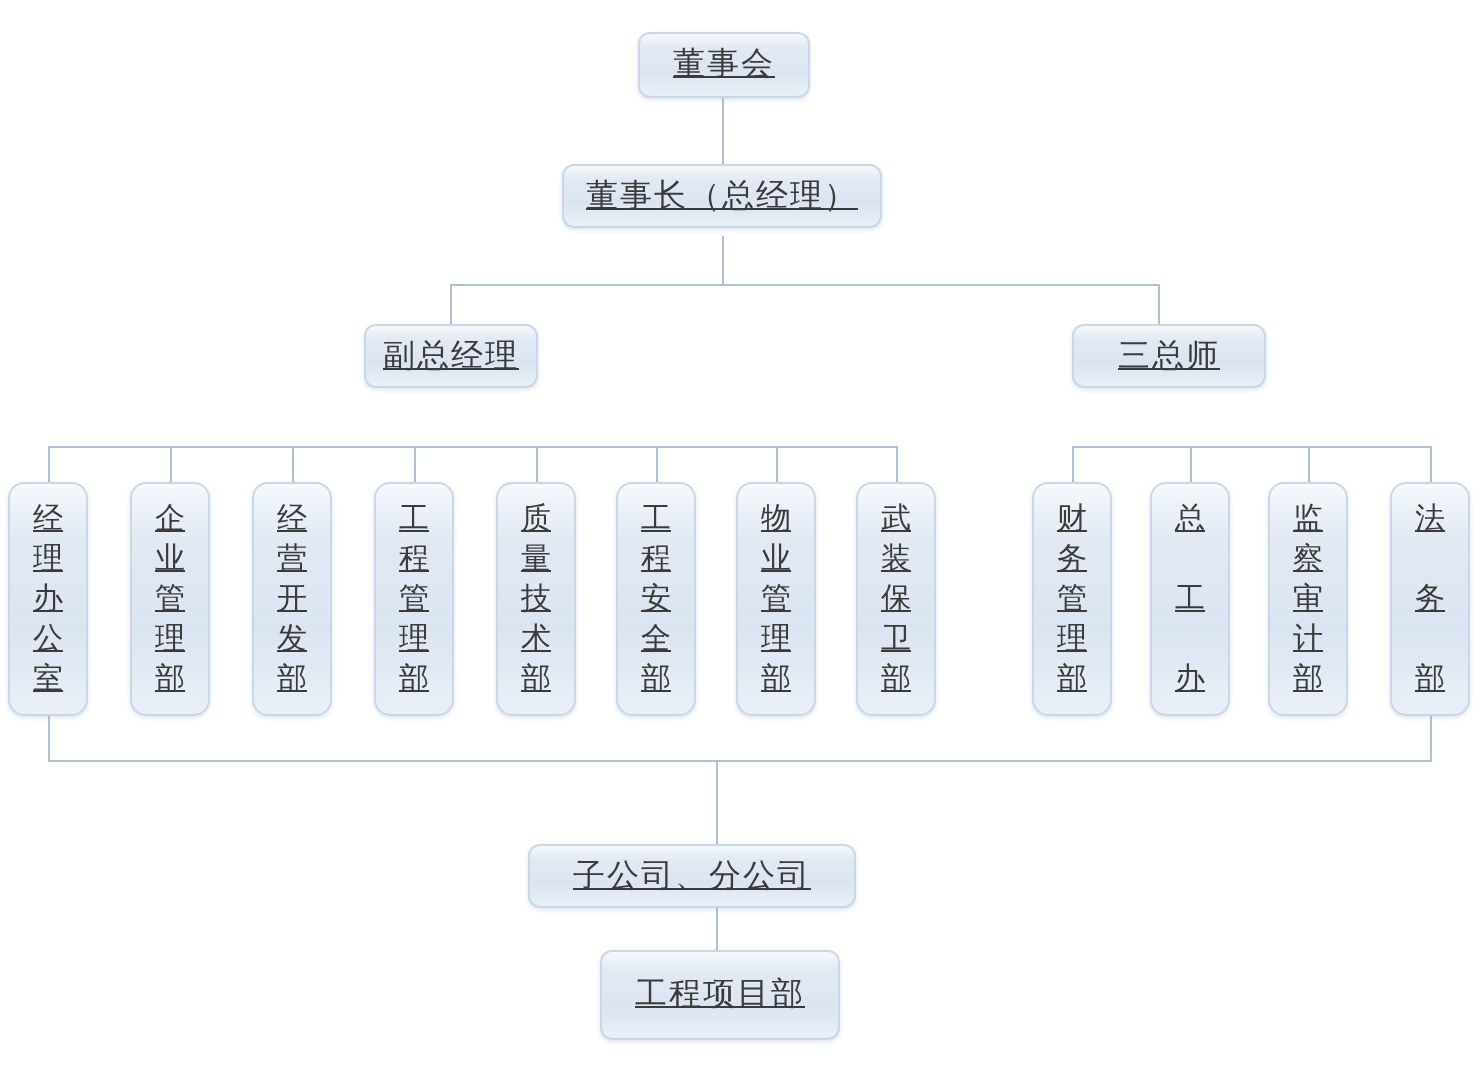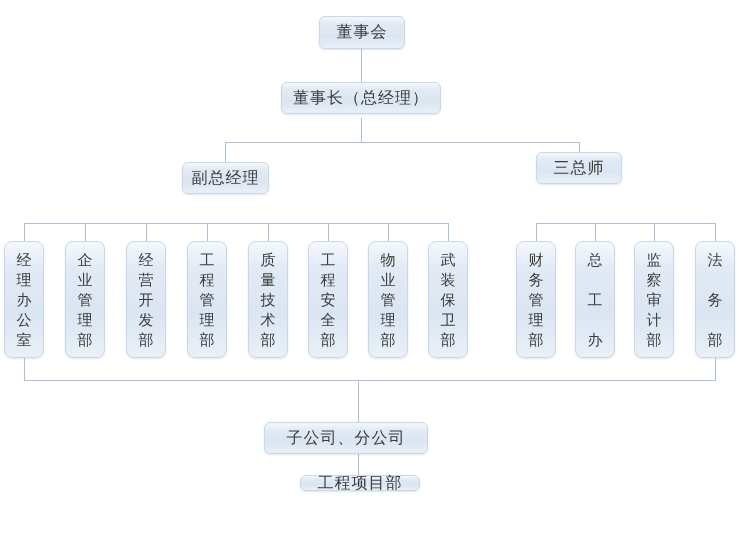--- a/index.html
+++ b/index.html
@@ -6,21 +6,21 @@
   .canvas{
     position:relative;width:739px;height:543px;background:#ffffff;overflow:hidden;
     font-family:"Liberation Sans","DejaVu Sans",sans-serif;
   }
   .box{
     position:absolute;box-sizing:border-box;
     display:flex;align-items:center;justify-content:center;
     background:linear-gradient(180deg,#f5f9fc 0%,#e2eaf4 22%,#dbe5f1 62%,#e9f0f7 100%);
     border:1px solid #c9d7e8;border-radius:6px;
     box-shadow:0 1px 2px rgba(140,160,190,.28);
-    color:#3b3b3b;font-size:16px;letter-spacing:1px;white-space:nowrap;
+    color:#3b3b3b;font-size:16px;letter-spacing:1px;white-space:nowrap;text-decoration:underline;
   }
   .vbox{
     flex-direction:column;justify-content:space-between;
     padding:10px 0;border-radius:8px;font-size:15px;letter-spacing:0;
     width:40px;top:241px;height:117px;
   }
   .vbox span{display:block;line-height:1;}
   .line{position:absolute;background:#aec0d6;}
   .line.h{height:1px;}
   .line.v{width:1px;}
@@ -56,21 +56,21 @@
   <div class="line v" style="left:715px;top:358px;height:23px"></div>
   <div class="line h" style="left:24px;top:380px;width:692px"></div>
   <div class="line v" style="left:358px;top:380px;height:42px"></div>
   <div class="line v" style="left:358px;top:454px;height:22px"></div>
 
   <div class="box" style="left:319px;top:16px;width:86px;height:33px">董事会</div>
 
   <div class="box" style="left:281px;top:82px;width:160px;height:32px">董事长（总经理）</div>
 
   <div class="box" style="left:182px;top:162px;width:87px;height:32px">副总经理</div>
-  <div class="box" style="left:536px;top:152px;width:86px;height:32px">三总师</div>
+  <div class="box" style="left:536px;top:162px;width:97px;height:32px">三总师</div>
 
   <div class="box vbox" style="left:4px">
       <span>经</span>
       <span>理</span>
       <span>办</span>
       <span>公</span>
       <span>室</span>
     </div>
   <div class="box vbox" style="left:65px">
       <span>企</span>
@@ -141,15 +141,15 @@
       <span>计</span>
       <span>部</span>
     </div>
   <div class="box vbox" style="left:695px">
       <span>法</span>
       <span>务</span>
       <span>部</span>
     </div>
 
   <div class="box" style="left:264px;top:422px;width:164px;height:32px">子公司、分公司</div>
-  <div class="box" style="left:300px;top:475px;width:120px;height:16px">工程项目部</div>
+  <div class="box" style="left:300px;top:475px;width:120px;height:45px">工程项目部</div>
 
 </div>
 
 </body></html>

